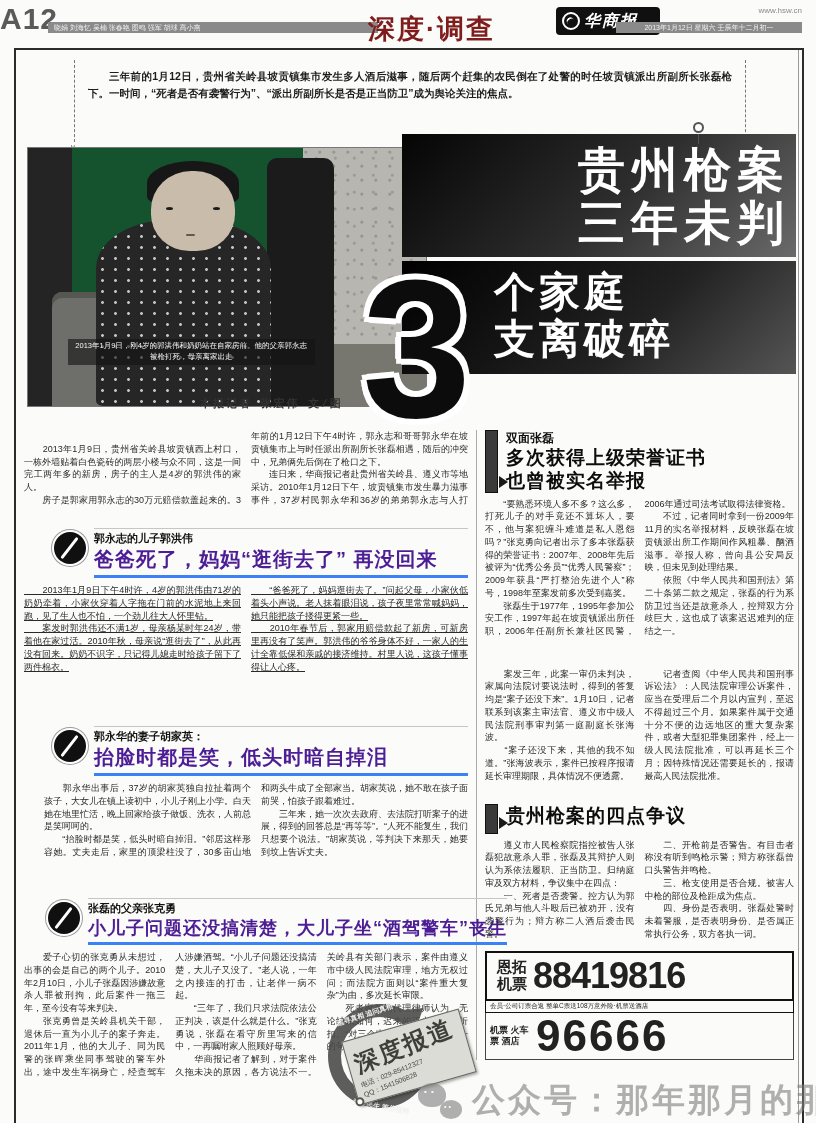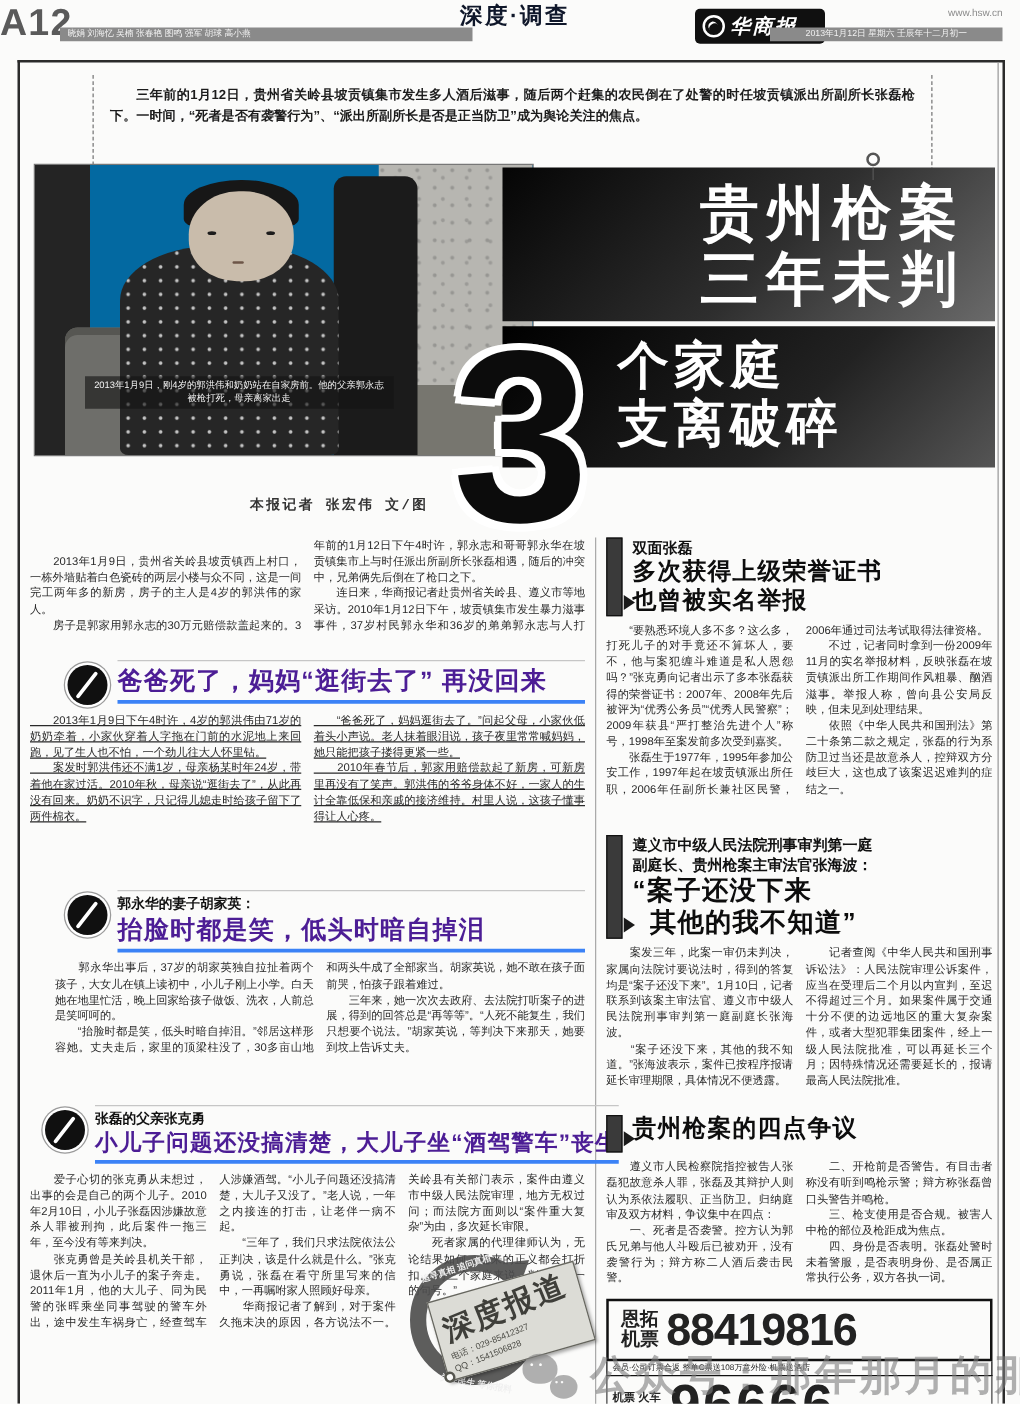--- a/index.html
+++ b/index.html
@@ -8,21 +8,21 @@
     font-family:"Liberation Sans","DejaVu Sans",sans-serif;
     background:#fbfbfa; color:#222; width:816px; height:1123px;
     position:relative; overflow:hidden;
   }
   .page { width:816px; height:1123px; position:relative; background:#fbfbfa; }
 
   
   .hdr { height:46px; position:relative; padding:4px 12px 0 2px; }
   .pageno { position:absolute; left:0; top:2px; font-size:30px; font-weight:bold; color:#5a5a5a; letter-spacing:1px; }
   .staff-strip { position:absolute; left:48px; top:22px; width:330px; height:11px; background:#8a8a8a; color:#f2f2f2; font-size:7px; line-height:11px; padding-left:6px; white-space:nowrap; overflow:hidden; }
-  .section-title { position:absolute; left:368px; top:0; font-size:18px; font-weight:bold; color:#0f172a; letter-spacing:2px; }
+  .section-title { position:absolute; left:368px; top:11px; font-size:27px; font-weight:bold; color:#7f1d1d; letter-spacing:2px; }
   .paper-logo { position:absolute; left:556px; top:7px; width:104px; height:28px; background:#101010; border-radius:4px; color:#fff; display:flex; align-items:center; gap:4px; padding:0 6px; }
   .paper-logo .emb { width:18px; height:18px; border:2px solid #fff; border-radius:50%; position:relative; flex:0 0 auto; }
   .paper-logo .emb::after { content:""; position:absolute; left:3px; top:3px; width:8px; height:8px; border-top:2px solid #fff; border-radius:50%; transform:rotate(-35deg); }
   .paper-logo .nm { font-size:16px; font-weight:bold; font-style:italic; letter-spacing:2px; white-space:nowrap; }
   .site { position:absolute; right:14px; top:6px; font-size:8px; color:#8a8a8a; }
   .date-strip { position:absolute; right:14px; top:22px; width:186px; height:11px; background:#8a8a8a; color:#f2f2f2; font-size:7px; line-height:11px; text-align:center; white-space:nowrap; overflow:hidden; }
 
   
   .frame { position:absolute; left:14px; right:12px; top:48px; bottom:0; border:2px solid #2b2b2b; border-bottom:none; background:#fbfbfa; }
   .frame-inner-right { position:absolute; right:3px; top:0; bottom:0; width:1px; background:#9a9a9a; }
@@ -30,40 +30,40 @@
   
   .intro { position:relative; margin:10px 56px 0 58px; padding:8px 14px 10px 14px; min-height:86px; }
   .rail { position:absolute; top:0; bottom:4px; width:0; border-left:1px dashed #777; }
   .rail.l { left:0; } .rail.r { right:0; }
   .rail.l::after { content:"∨\A∨"; white-space:pre; position:absolute; left:-5px; bottom:-16px; font-size:8px; color:#555; line-height:7px; }
   .rail.r::after { content:""; position:absolute; left:-5px; bottom:-12px; width:9px; height:9px; border:1px solid #666; border-radius:50%; background:#fff; }
   .intro p { font-size:10.5px; line-height:1.65; text-align:justify; color:#1c1c1c; font-weight:bold; text-indent:2em; }
 
   
   .hero { position:relative; height:292px; margin-top:-14px; }
-  .photo { position:absolute; left:12px; top:0; width:398px; height:232px; background:#0369a1; overflow:hidden; box-shadow:0 0 0 1px #777; }
+  .photo { position:absolute; left:12px; top:16px; width:398px; height:258px; background:#14532d; overflow:hidden; box-shadow:0 0 0 1px #777; }
   .ph-door { position:absolute; left:0; top:0; width:11%; height:100%; background:#242424; }
   .ph-wall { position:absolute; right:0; top:0; width:31%; height:76%; background:#b7b6b1;
     background-image:radial-gradient(circle at 20% 30%, rgba(90,90,90,.35) 1px, transparent 2px),radial-gradient(circle at 70% 60%, rgba(90,90,90,.3) 1px, transparent 2px); background-size:14px 14px,19px 17px; }
   .ph-ground { position:absolute; right:0; bottom:0; width:31%; height:24%; background:#77766f; }
   .ph-fig { position:absolute; right:23%; top:4%; width:17%; height:96%; background:#1b1b1b; border-radius:10px 10px 0 0; }
   .ph-chair { position:absolute; left:6%; bottom:0; width:20%; height:44%; background:#6e6e6a; border-radius:10px 26px 0 0; box-shadow:inset 0 6px 0 #565652; }
   .ph-body { position:absolute; left:17%; bottom:0; width:44%; height:72%; background:#262626; border-radius:42% 42% 4% 4% / 26% 26% 3% 3%;
     background-image:radial-gradient(circle, rgba(235,235,235,.8) 1px, transparent 1.8px); background-size:13px 11px; }
   .ph-face { position:absolute; left:31%; top:9%; width:21%; height:31%; background:#c9bcab; border-radius:48% 48% 46% 46%; }
   .ph-hair { position:absolute; left:30%; top:5%; width:23%; height:17%; background:#171717; border-radius:50% 50% 20% 20%; }
   .ph-eye { position:absolute; width:7px; height:3px; background:#1c1c1c; border-radius:50%; top:45%; }
   .ph-mouth { position:absolute; width:9px; height:2px; background:#6d5648; border-radius:2px; top:78%; left:42%; }
   .ph-cap { position:absolute; left:10%; bottom:16%; width:62%; background:rgba(20,20,20,.62); color:#f4f4f4; font-size:7.5px; line-height:1.45; padding:2px 5px; text-align:center; }
   .byline { position:absolute; left:184px; top:264px; font-size:11px; font-weight:bold; color:#333; letter-spacing:2px;font-family:Liberation Mono, monospace; }
 
   .headline { position:absolute; right:6px; top:2px; width:394px; }
   .pin { position:absolute; right:92px; top:-12px; width:11px; height:11px; border:2px solid #555; border-radius:50%; background:#fdfdfd; }
   .pin::after { content:""; position:absolute; left:3px; top:10px; width:1px; height:10px; background:#555; }
-  .hl-box1 { background:linear-gradient(135deg,#050505 0%,#2e2e2e 55%,#6a6a6a 100%); color:#fff; text-align:right; padding:10px 24px 8px 80px; }
+  .hl-box1 { background:linear-gradient(135deg,#050505 0%,#2e2e2e 55%,#6a6a6a 100%); color:#fff; text-align:right; padding:10px 6px 8px 80px; }
   .hl-box1 div { font-size:47px; font-weight:900; letter-spacing:6px; line-height:1.12; white-space:nowrap; }
   .hl-box2 { margin-top:4px; background:linear-gradient(135deg,#000 0%,#222 60%,#555 100%); color:#fff; padding:8px 12px 10px 92px; }
   .hl-box2 div { font-size:41px; font-weight:900; letter-spacing:4px; line-height:1.15; white-space:nowrap; }
   .big3 { position:absolute; left:-40px; top:118px; font-size:196px; line-height:1; font-weight:900; color:#0c0c0c;
     text-shadow:-5px -5px 0 #fff,5px -5px 0 #fff,-5px 5px 0 #fff,5px 5px 0 #fff,0 -6px 0 #fff,0 6px 0 #fff,-6px 0 0 #fff,6px 0 0 #fff; z-index:3; }
 
   
   .content { display:flex; margin:6px 8px 0 8px; align-items:flex-start; }
   .left-main { width:452px; padding-right:8px; }
   .sidebar { width:318px; border-left:1px solid #aaa; padding-left:8px; }
@@ -187,40 +187,41 @@
       <div class="left-main">
         <div class="body-text cols2 opening">
           <span>　　2013年1月9日，贵州省关岭县坡贡镇西上村口，一栋外墙贴着白色瓷砖的两层小楼与众不同，这是一间完工两年多的新房，房子的主人是4岁的郭洪伟的家人。
 　　房子是郭家用郭永志的30万元赔偿款盖起来的。3年前的1月12日下午4时许，郭永志和哥哥郭永华在坡贡镇集市上与时任派出所副所长张磊相遇，随后的冲突中，兄弟俩先后倒在了枪口之下。</span>
           <span>　　连日来，华商报记者赴贵州省关岭县、遵义市等地采访。2010年1月12日下午，坡贡镇集市发生暴力滋事事件，37岁村民郭永华和36岁的弟弟郭永志与人打架，时任坡贡镇派出所副所长张磊带协勤王道胡等处警。张磊朝两人开枪时是否表明身份、是否属正常执行职务，至今仍是各方争执的核心。</span>
         </div>
 
         <div class="sec-head">
           <span class="dot-icon"></span>
           <div class="txt">
+            <div class="sec-kicker">郭永志的儿子郭洪伟</div>
             <div class="sec-title">爸爸死了，妈妈“逛街去了” 再没回来</div>
           </div>
         </div>
         <div class="body-text cols2 s1-body">　　2013年1月9日下午4时许，4岁的郭洪伟由71岁的奶奶牵着，小家伙穿着人字拖在门前的水泥地上来回跑，见了生人也不怕，一个劲儿往大人怀里钻。
 　　案发时郭洪伟还不满1岁，母亲杨某时年24岁，带着他在家过活。2010年秋，母亲说“逛街去了”，从此再没有回来。奶奶不识字，只记得儿媳走时给孩子留下了两件棉衣。
 　　“爸爸死了，妈妈逛街去了。”问起父母，小家伙低着头小声说。老人抹着眼泪说，孩子夜里常常喊妈妈，她只能把孩子搂得更紧一些。
 　　2010年春节后，郭家用赔偿款起了新房，可新房里再没有了笑声。郭洪伟的爷爷身体不好，一家人的生计全靠低保和亲戚的接济维持。村里人说，这孩子懂事得让人心疼。</div>
 
         <div class="sec-head">
           <span class="dot-icon"></span>
           <div class="txt">
             <div class="sec-kicker">郭永华的妻子胡家英：</div>
             <div class="sec-title">抬脸时都是笑，低头时暗自掉泪</div>
           </div>
         </div>
         <div class="body-text cols2 s2-body">　　郭永华出事后，37岁的胡家英独自拉扯着两个孩子，大女儿在镇上读初中，小儿子刚上小学。白天她在地里忙活，晚上回家给孩子做饭、洗衣，人前总是笑呵呵的。
 　　“抬脸时都是笑，低头时暗自掉泪。”邻居这样形容她。丈夫走后，家里的顶梁柱没了，30多亩山地和两头牛成了全部家当。胡家英说，她不敢在孩子面前哭，怕孩子跟着难过。
 　　三年来，她一次次去政府、去法院打听案子的进展，得到的回答总是“再等等”。“人死不能复生，我们只想要个说法。”胡家英说，等判决下来那天，她要到坟上告诉丈夫。</div>
 
-        <div class="sec-head" style="margin-left:12px">
+        <div class="sec-head" style="margin-left:24px">
           <span class="dot-icon"></span>
           <div class="txt">
             <div class="sec-kicker">张磊的父亲张克勇</div>
             <div class="sec-title" style="font-size:18px">小儿子问题还没搞清楚，大儿子坐“酒驾警车”丧生</div>
           </div>
         </div>
         <div class="body-text cols3 s3-body">　　爱子心切的张克勇从未想过，出事的会是自己的两个儿子。2010年2月10日，小儿子张磊因涉嫌故意杀人罪被刑拘，此后案件一拖三年，至今没有等来判决。
 　　张克勇曾是关岭县机关干部，退休后一直为小儿子的案子奔走。2011年1月，他的大儿子、同为民警的张晖乘坐同事驾驶的警车外出，途中发生车祸身亡，经查驾车人涉嫌酒驾。“小儿子问题还没搞清楚，大儿子又没了。”老人说，一年之内接连的打击，让老伴一病不起。
 　　“三年了，我们只求法院依法公正判决，该是什么就是什么。”张克勇说，张磊在看守所里写来的信中，一再嘱咐家人照顾好母亲。
 　　华商报记者了解到，对于案件久拖未决的原因，各方说法不一。关岭县有关部门表示，案件由遵义市中级人民法院审理，地方无权过问；而法院方面则以“案件重大复杂”为由，多次延长审限。
@@ -238,31 +239,20 @@
               <div class="sb-title">也曾被实名举报</div>
             </div>
           </div>
           <div class="body-text cols2 dual-body">　　“要熟悉环境人多不多？这么多，打死儿子的对手竟还不算坏人，要不，他与案犯缠斗难道是私人恩怨吗？”张克勇向记者出示了多本张磊获得的荣誉证书：2007年、2008年先后被评为“优秀公务员”“优秀人民警察”；2009年获县“严打整治先进个人”称号，1998年至案发前多次受到嘉奖。
 　　张磊生于1977年，1995年参加公安工作，1997年起在坡贡镇派出所任职，2006年任副所长兼社区民警，2006年通过司法考试取得法律资格。
 　　不过，记者同时拿到一份2009年11月的实名举报材料，反映张磊在坡贡镇派出所工作期间作风粗暴、酗酒滋事。举报人称，曾向县公安局反映，但未见到处理结果。
 　　依照《中华人民共和国刑法》第二十条第二款之规定，张磊的行为系防卫过当还是故意杀人，控辩双方分歧巨大，这也成了该案迟迟难判的症结之一。</div>
         </div>
 
         <div class="sb-block">
-          <div class="sb-head">
-            <span class="vbar"></span>
-            <div>
-              <div class="sb-kicker">遵义市中级人民法院刑事审判第一庭</div>
-              <div class="sb-kicker">副庭长、贵州枪案主审法官张海波：</div>
-              <div class="sb-title quote">“案子还没下来</div>
-              <div class="sb-title quote">
-                  <span class="ind">其他的我不知道”</span>
-                </div>
-            </div>
-          </div>
           <div class="body-text cols2 judge-body">　　案发三年，此案一审仍未判决，家属向法院讨要说法时，得到的答复均是“案子还没下来”。1月10日，记者联系到该案主审法官、遵义市中级人民法院刑事审判第一庭副庭长张海波。
 　　“案子还没下来，其他的我不知道。”张海波表示，案件已按程序报请延长审理期限，具体情况不便透露。
 　　记者查阅《中华人民共和国刑事诉讼法》：人民法院审理公诉案件，应当在受理后二个月以内宣判，至迟不得超过三个月。如果案件属于交通十分不便的边远地区的重大复杂案件，或者大型犯罪集团案件，经上一级人民法院批准，可以再延长三个月；因特殊情况还需要延长的，报请最高人民法院批准。</div>
         </div>
 
         <div class="sb-block">
           <div class="sb-head" style="">
             <span class="vbar" style="height:30px"></span>
             <div class="sb-title">贵州枪案的四点争议</div>
           </div>

